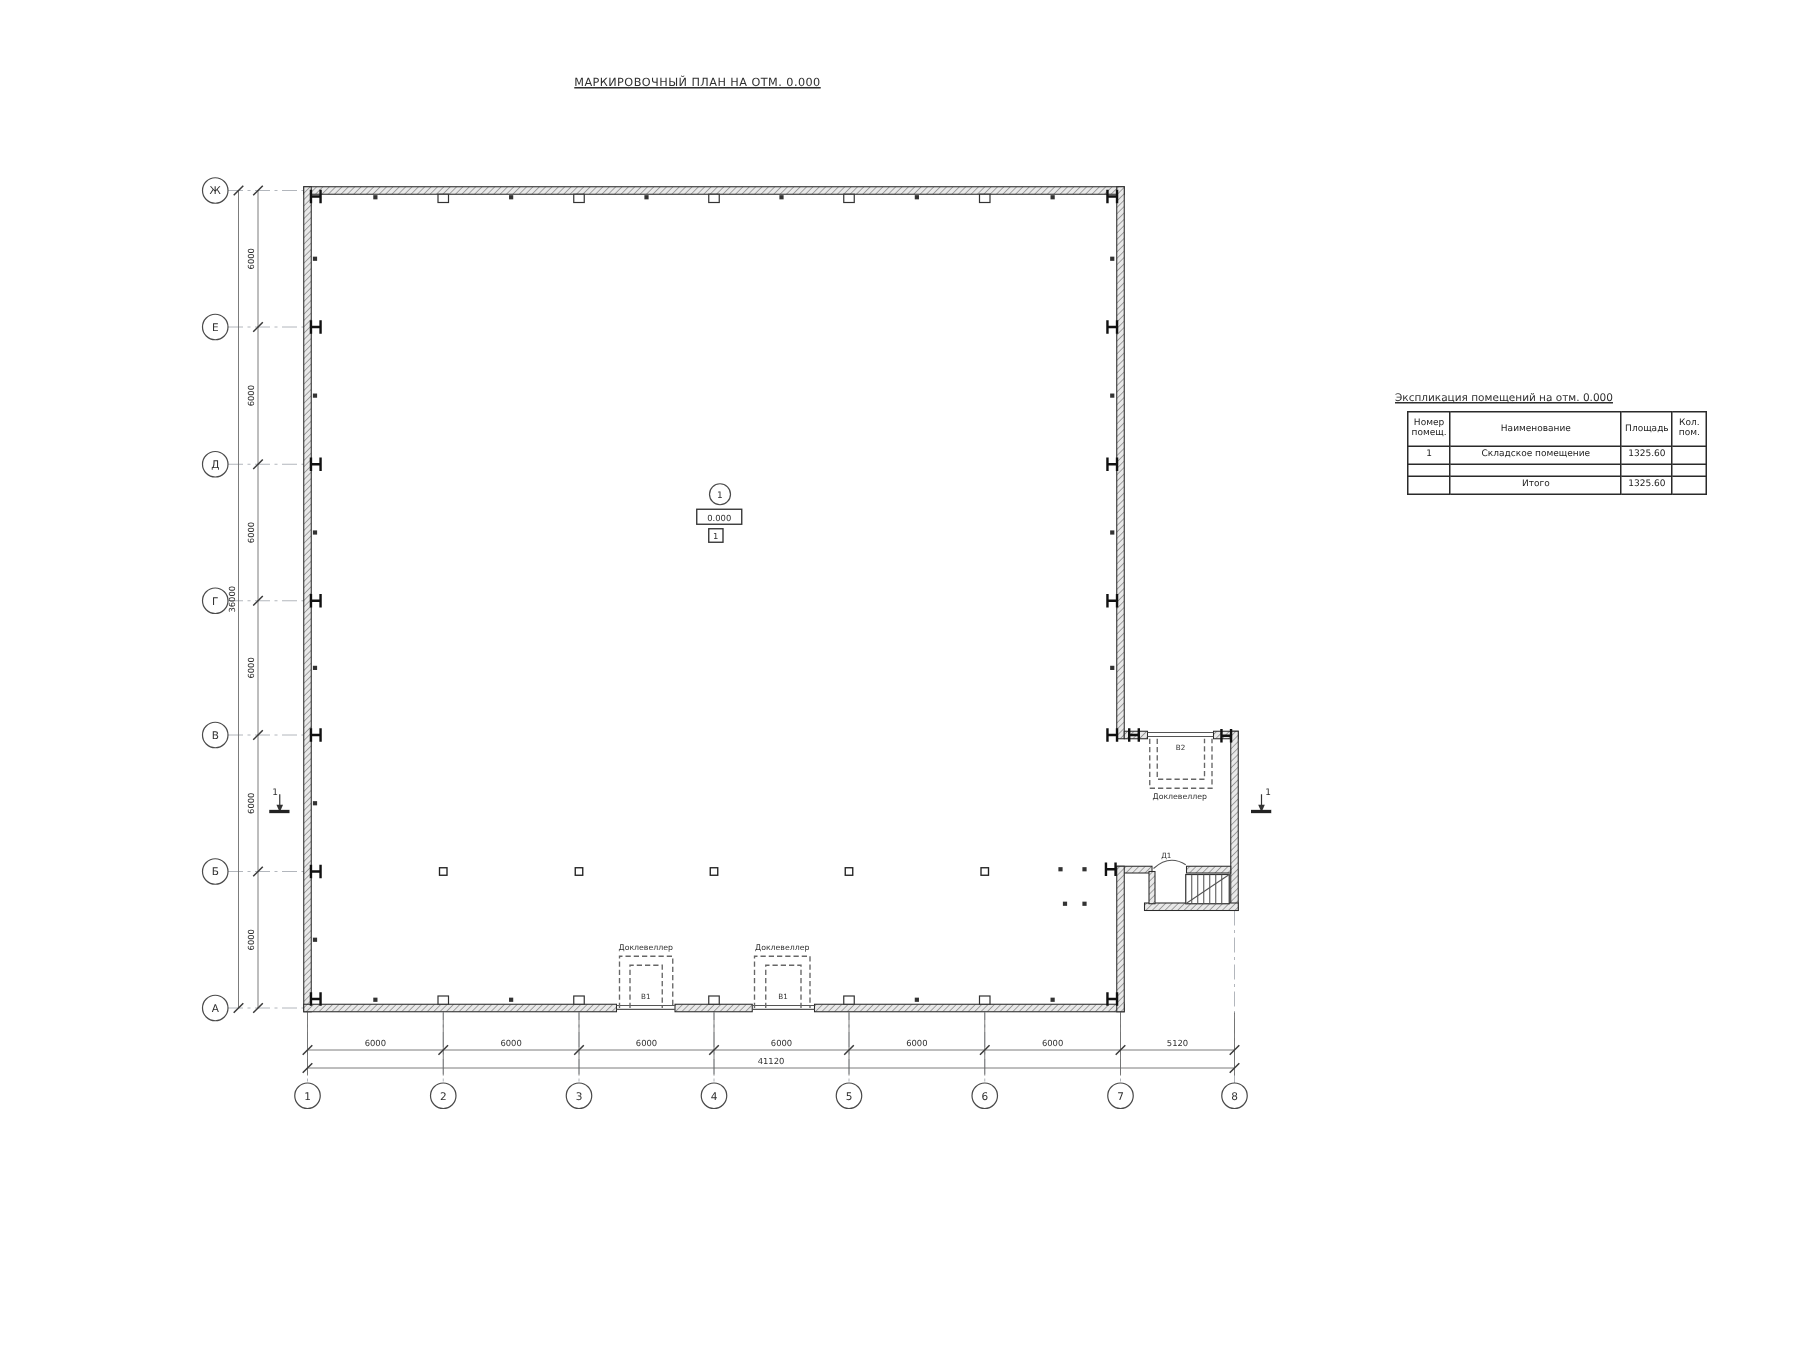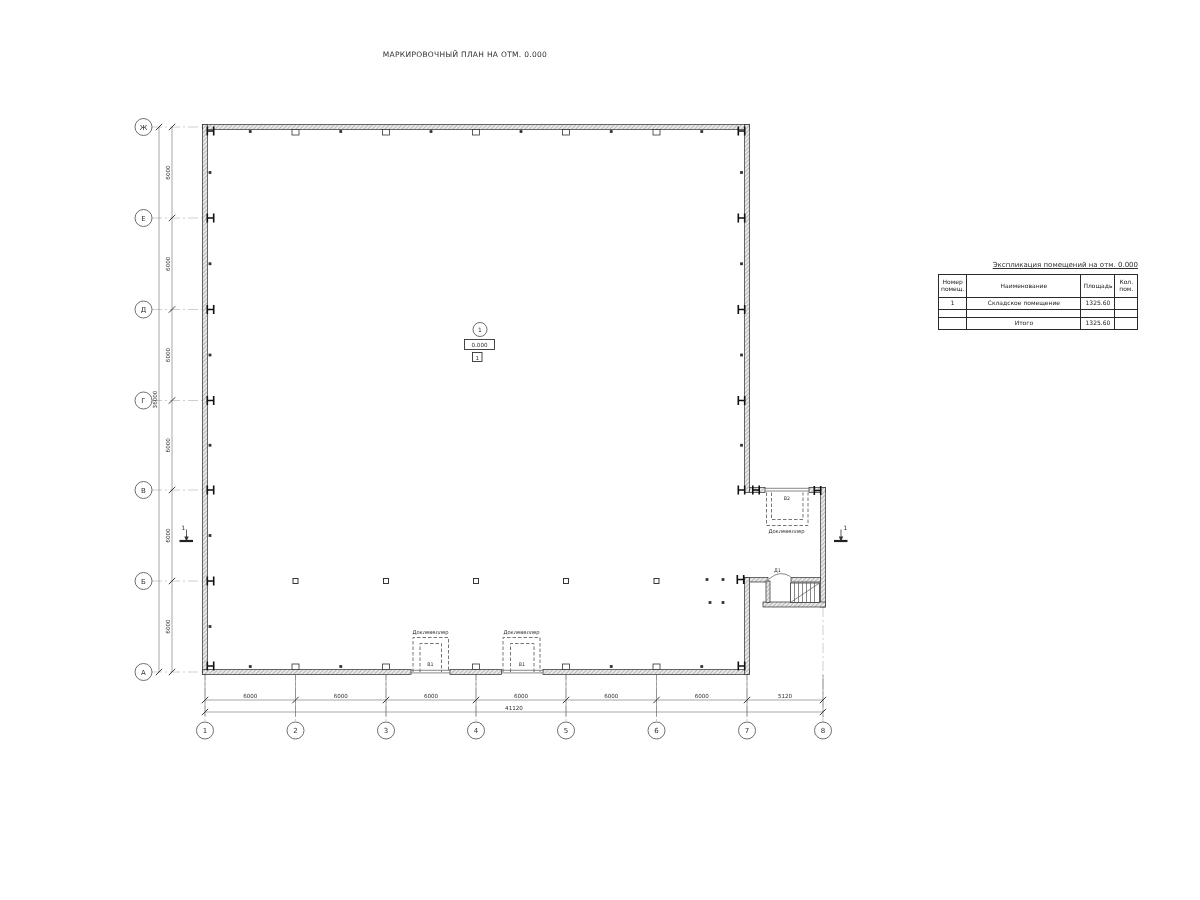--- a/index.html
+++ b/index.html
@@ -1,35 +1,35 @@
 <!DOCTYPE html>
 <html><head>
 <meta charset="utf-8">
 <style>
   html,body{margin:0;padding:0;background:#fff;}
   .canvas{position:relative;width:1200px;height:900px;background:#ffffff;overflow:hidden;
           font-family:"DejaVu Sans",sans-serif;color:#2f2f2f;}
   .plan-title{position:absolute;left:330px;top:50px;width:270px;text-align:center;
               font-size:7.5px;letter-spacing:.3px;color:#2f2f2f;}
-  .plan-title span{margin-top:41px;}
+  .plan-title span{text-decoration:underline;margin-top:41px;}
   svg{position:absolute;left:0;top:0;}
   svg text{font-family:"DejaVu Sans",sans-serif;fill:#2f2f2f;}
   .t45{font-size:4.8px;} .t5{font-size:5.2px;} .t55{font-size:5.6px;}
   .t6{font-size:6px;} .t7{font-size:7px;}
   .axis{stroke:#a9aeb4;stroke-width:.6;fill:none;stroke-dasharray:10 3 2 3;}
   .dim{stroke:#6d6d6d;stroke-width:.6;fill:none;}
   .wall{fill:url(#hatch);stroke:#2b2b2b;stroke-width:.7;}
   .thin{stroke:#555;stroke-width:.7;fill:none;}
   .dl{stroke:#666;stroke-width:.9;fill:none;stroke-dasharray:3.5 2;}
   .circ{fill:#fff;stroke:#4a4a4a;stroke-width:.8;}
   .box{fill:#fff;stroke:#333;stroke-width:.9;}
   .stair{stroke:#333;stroke-width:.8;fill:#fff;}
   
   .expl{position:absolute;left:930px;top:261px;width:208px;}
-  .expl-title{text-align:right;font-size:7px;margin-bottom:5px;}
+  .expl-title{text-align:left;font-size:7px;margin-bottom:5px;}
   .expl-title span{text-decoration:underline;}
   table.x{border-collapse:collapse;table-layout:fixed;border:1.5px solid #2a2a2a;margin-left:8px;}
   table.x td{border:1px solid #2a2a2a;font-size:6px;line-height:1.15;padding:0 2px;
              text-align:center;vertical-align:middle;color:#222;white-space:pre-line;overflow:hidden;} td.left{text-align:left;} td.right{text-align:right;}
 </style>
 </head>
 <body>
 
 <div class="canvas">
 

